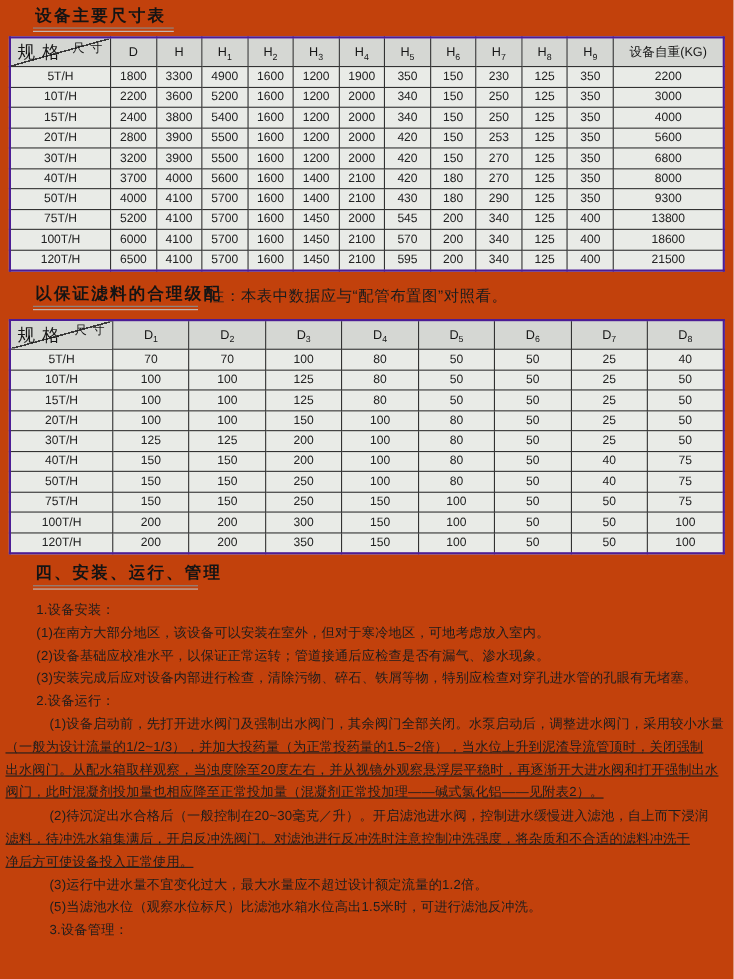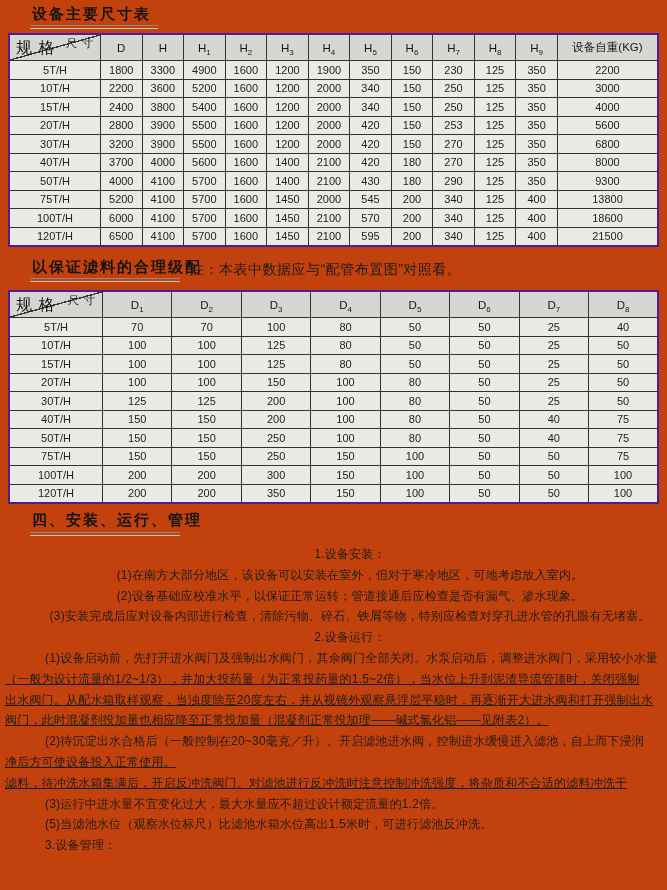--- a/index.html
+++ b/index.html
@@ -34,21 +34,21 @@
   th.corner { position:relative; }
   .diag { position:absolute; inset:0;
     background:linear-gradient(to bottom right,
       transparent calc(50% - 0.7px), #3a3a3a calc(50% - 0.7px),
       #3a3a3a calc(50% + 0.7px), transparent calc(50% + 0.7px)); }
   .corner-top    { position:absolute; top:1px;    right:6px; font-size:11px; letter-spacing:1px; }
   .corner-bottom { position:absolute; bottom:1px; left:6px;  font-size:16px; letter-spacing:1px; }
   
   .body-text { position:absolute; top:544px; left:5px; width:662px; }
   .para { font-size:12px; line-height:20.8px; white-space:nowrap; letter-spacing:0.2px; color:#1d1d1d; }
-  .indent-a    { padding-left:28px;text-align:center; }
+  .indent-a    { padding-left:28px; }
   .indent-b    { padding-left:40px; }
   .indent-none { padding-left:0;text-decoration:underline; }
 </style>
 </head>
 <body>
 
 <div class="page">
 
   <div class="h-title t1-title">设备主要尺寸表</div>
   <div class="rule rule1"></div>
@@ -371,20 +371,20 @@
       <div class="para indent-a">1.设备安装：</div>
       <div class="para indent-a">(1)在南方大部分地区，该设备可以安装在室外，但对于寒冷地区，可地考虑放入室内。</div>
       <div class="para indent-a">(2)设备基础应校准水平，以保证正常运转；管道接通后应检查是否有漏气、渗水现象。</div>
       <div class="para indent-a">(3)安装完成后应对设备内部进行检查，清除污物、碎石、铁屑等物，特别应检查对穿孔进水管的孔眼有无堵塞。</div>
       <div class="para indent-a">2.设备运行：</div>
       <div class="para indent-b">(1)设备启动前，先打开进水阀门及强制出水阀门，其余阀门全部关闭。水泵启动后，调整进水阀门，采用较小水量</div>
       <div class="para indent-none">（一般为设计流量的1/2~1/3），并加大投药量（为正常投药量的1.5~2倍），当水位上升到泥渣导流管顶时，关闭强制</div>
       <div class="para indent-none">出水阀门。从配水箱取样观察，当浊度除至20度左右，并从视镜外观察悬浮层平稳时，再逐渐开大进水阀和打开强制出水</div>
       <div class="para indent-none">阀门，此时混凝剂投加量也相应降至正常投加量（混凝剂正常投加理——碱式氯化铝——见附表2）。</div>
       <div class="para indent-b">(2)待沉淀出水合格后（一般控制在20~30毫克／升）。开启滤池进水阀，控制进水缓慢进入滤池，自上而下浸润</div>
+      <div class="para indent-none">滤料，待冲洗水箱集满后，开启反冲洗阀门。对滤池进行反冲洗时注意控制冲洗强度，将杂质和不合适的滤料冲洗干</div>
       <div class="para indent-none">净后方可使设备投入正常使用。</div>
-      <div class="para indent-none">滤料，待冲洗水箱集满后，开启反冲洗阀门。对滤池进行反冲洗时注意控制冲洗强度，将杂质和不合适的滤料冲洗干</div>
       <div class="para indent-b">(3)运行中进水量不宜变化过大，最大水量应不超过设计额定流量的1.2倍。</div>
       <div class="para indent-b">(5)当滤池水位（观察水位标尺）比滤池水箱水位高出1.5米时，可进行滤池反冲洗。</div>
       <div class="para indent-b">3.设备管理：</div>
     </div>
 
 </div>
 
 </body></html>

